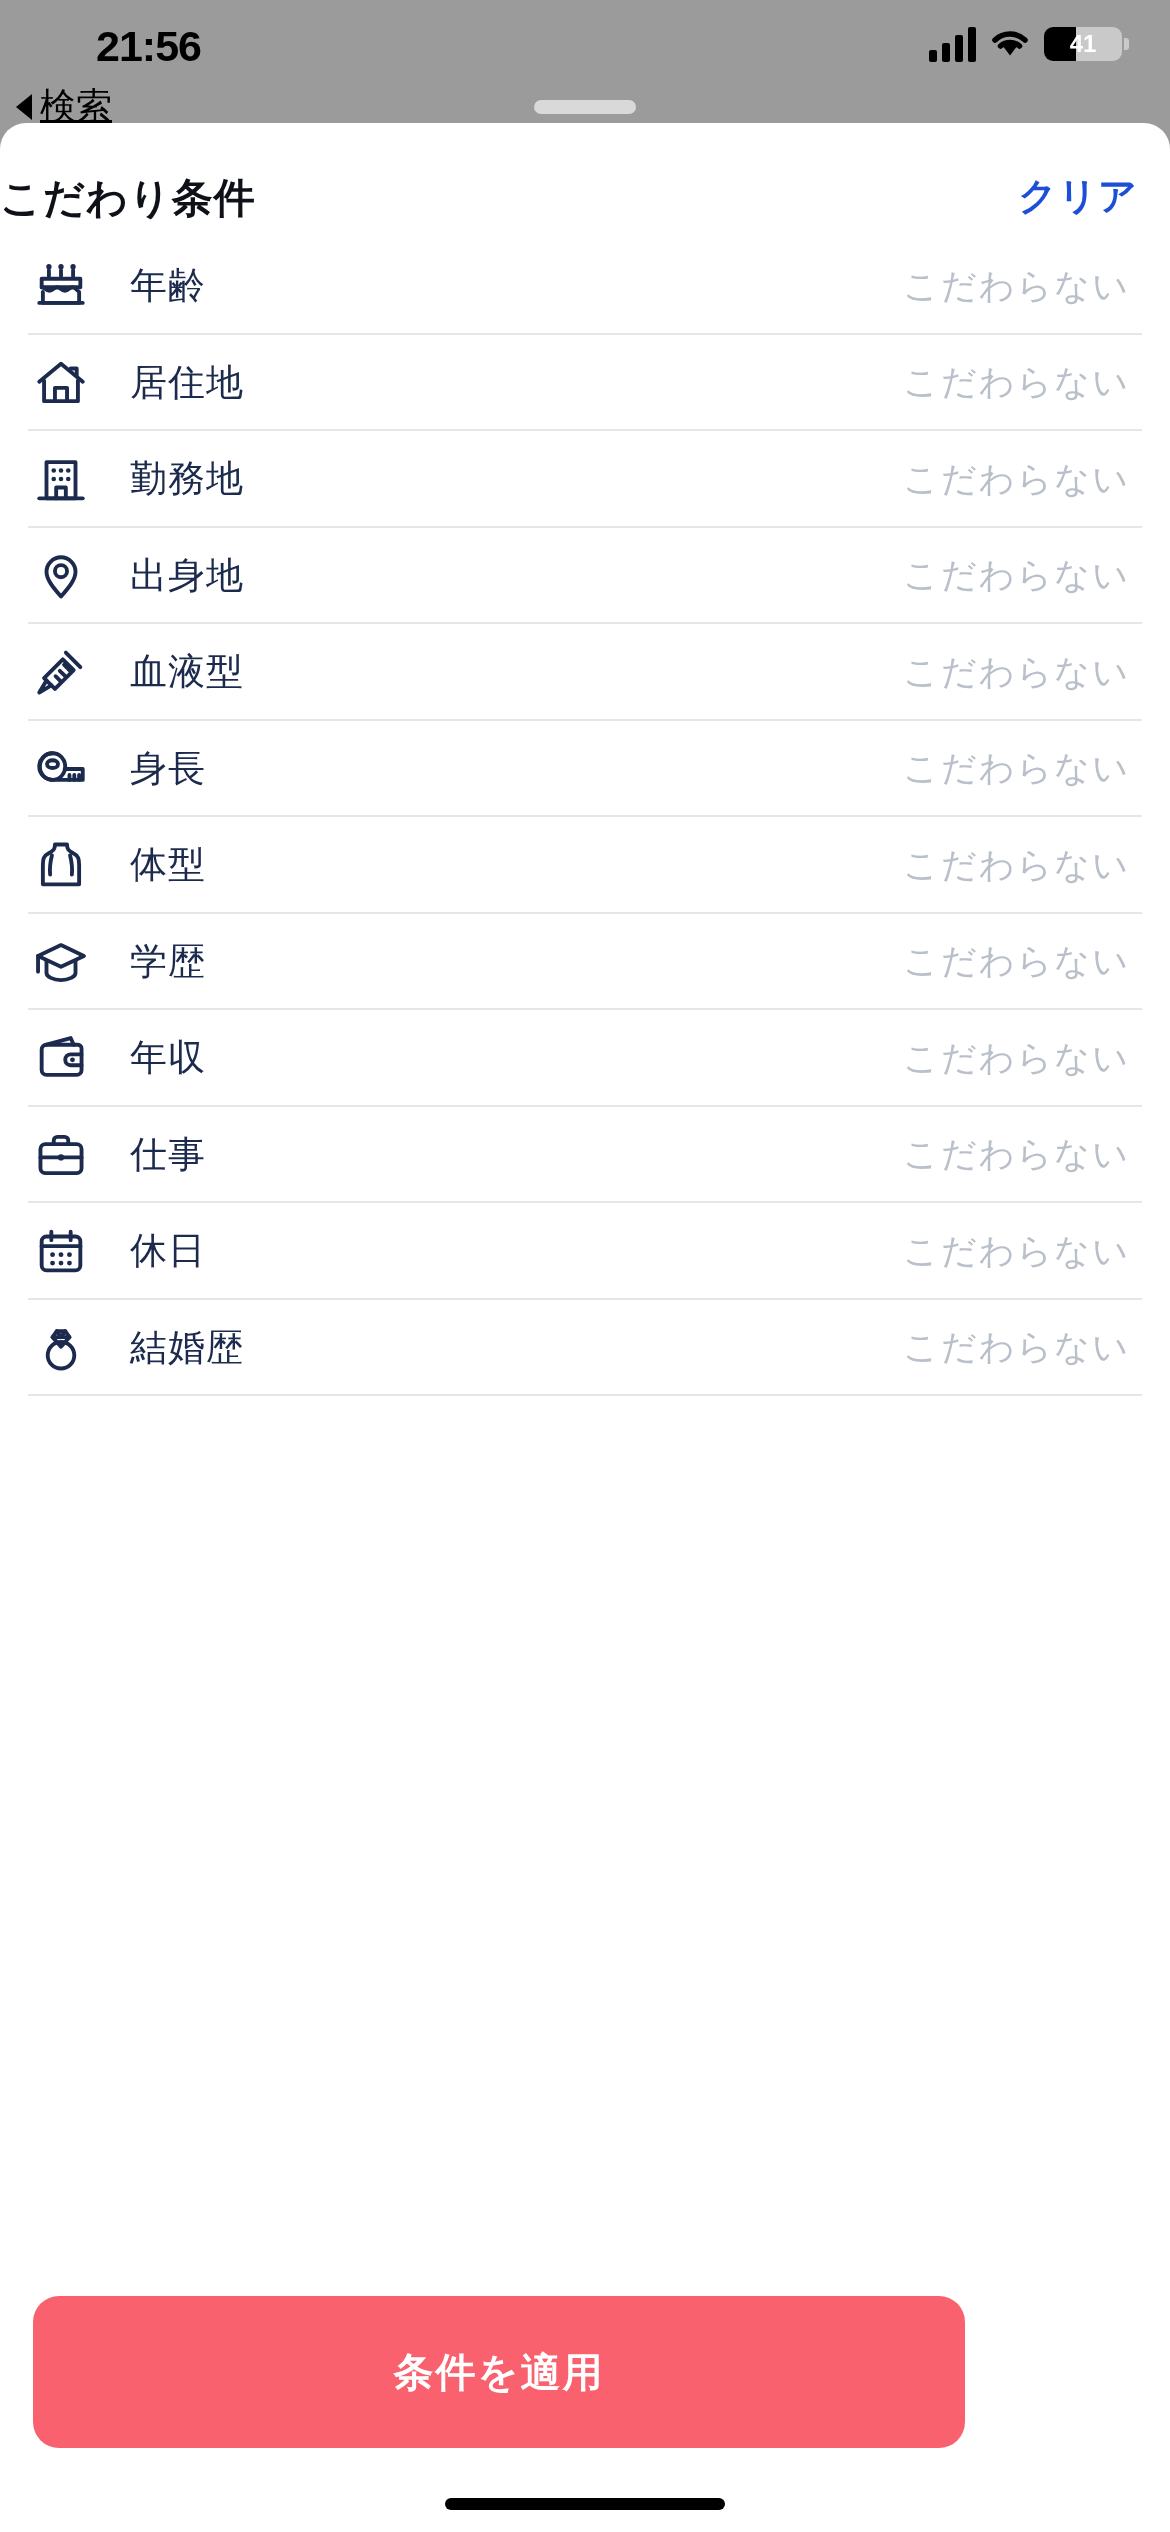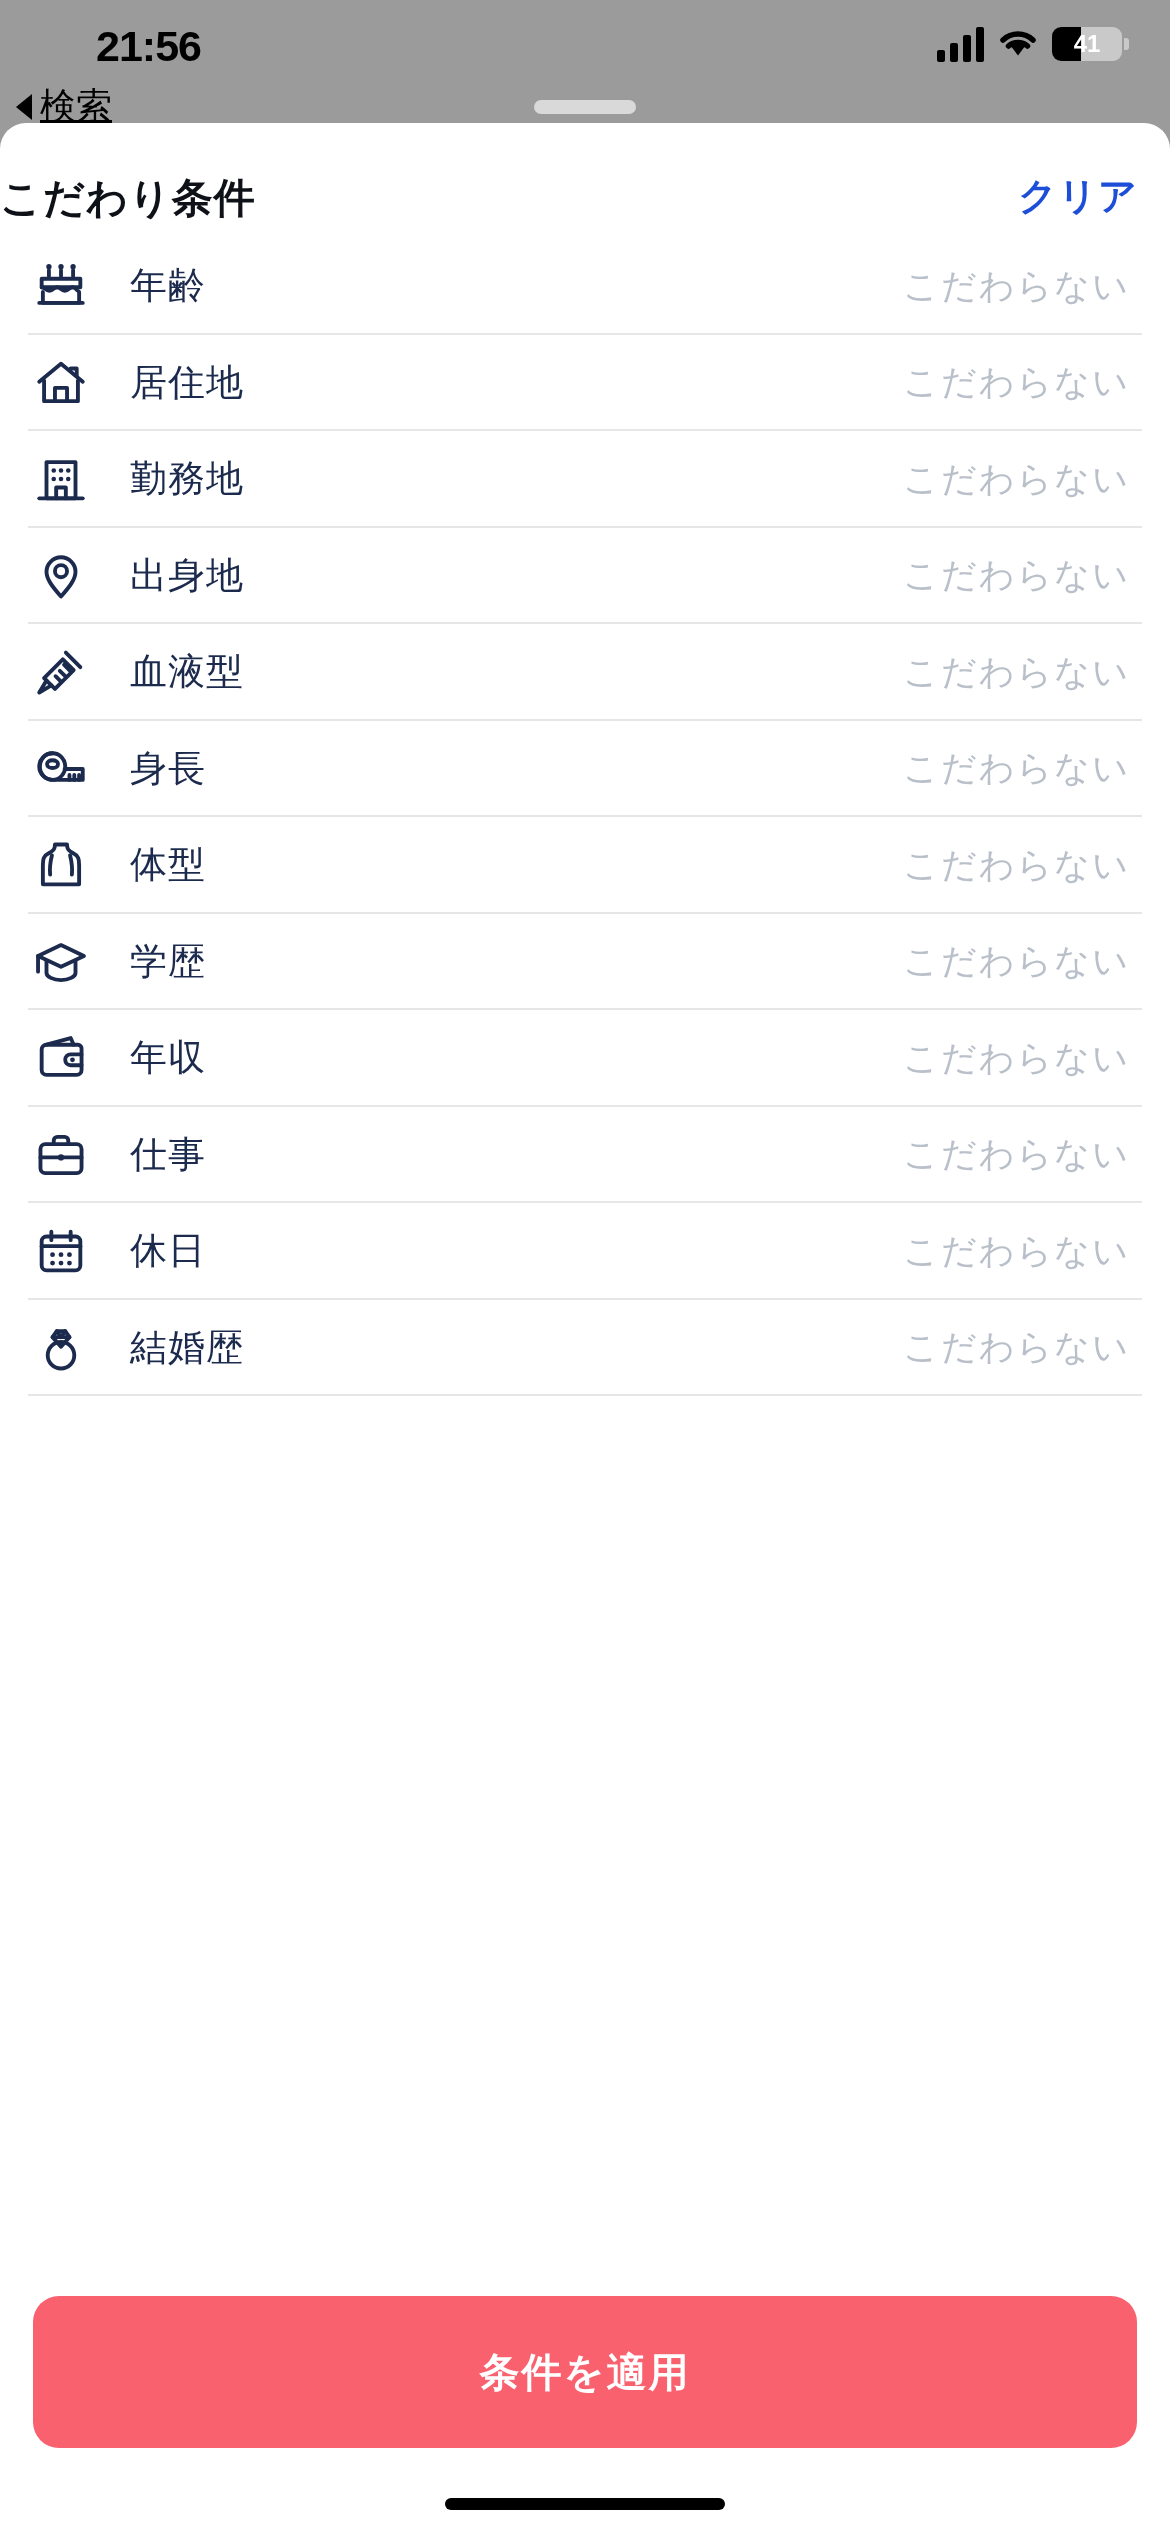--- a/index.html
+++ b/index.html
@@ -35,21 +35,21 @@
     position:absolute; right:48px; top:26px;
     display:flex; align-items:center; gap:14px;
   }
   .bars{display:flex;align-items:flex-end;gap:5px;height:36px;}
   .bars i{display:block;width:8px;background:#000;border-radius:2px;}
   .bars i:nth-child(1){height:12px;}
   .bars i:nth-child(2){height:19px;}
   .bars i:nth-child(3){height:27px;}
   .bars i:nth-child(4){height:35px;}
   .batt{
-    position:relative;width:70px;height:34px;border-radius:9px;
+    position:relative;width:78px;height:34px;border-radius:9px;
     background:#c9c9c9;display:flex;align-items:center;
   }
   .batt .fill{
     position:absolute;left:0;top:0;height:34px;border-radius:9px 0 0 9px;
     background:#000;
   }
   .batt .num{
     position:relative;z-index:2;width:100%;text-align:center;
     font-size:24px;font-weight:700;color:#fff;
   }
@@ -111,21 +111,21 @@
     white-space:nowrap;
   }
 
   
   .footer{
     position:absolute; left:0; bottom:0; width:1170px; height:275px;
     background:#fff;
   }
   .apply-btn{
     position:absolute; left:33px; top:39px;
-    width:1104px; height:152px; border-radius:26px;
+    width:932px; height:152px; border-radius:26px;
     background:#f9616f; border:none;
     display:flex; align-items:center; justify-content:center;
     font-family:inherit;
     font-size:40px; font-weight:700; color:#ffffff; letter-spacing:2px;
   }
   .home-ind{
     position:absolute; left:50%; transform:translateX(-50%); bottom:22px;
     width:280px; height:12px; border-radius:6px; background:#000;
   }
 </style>

